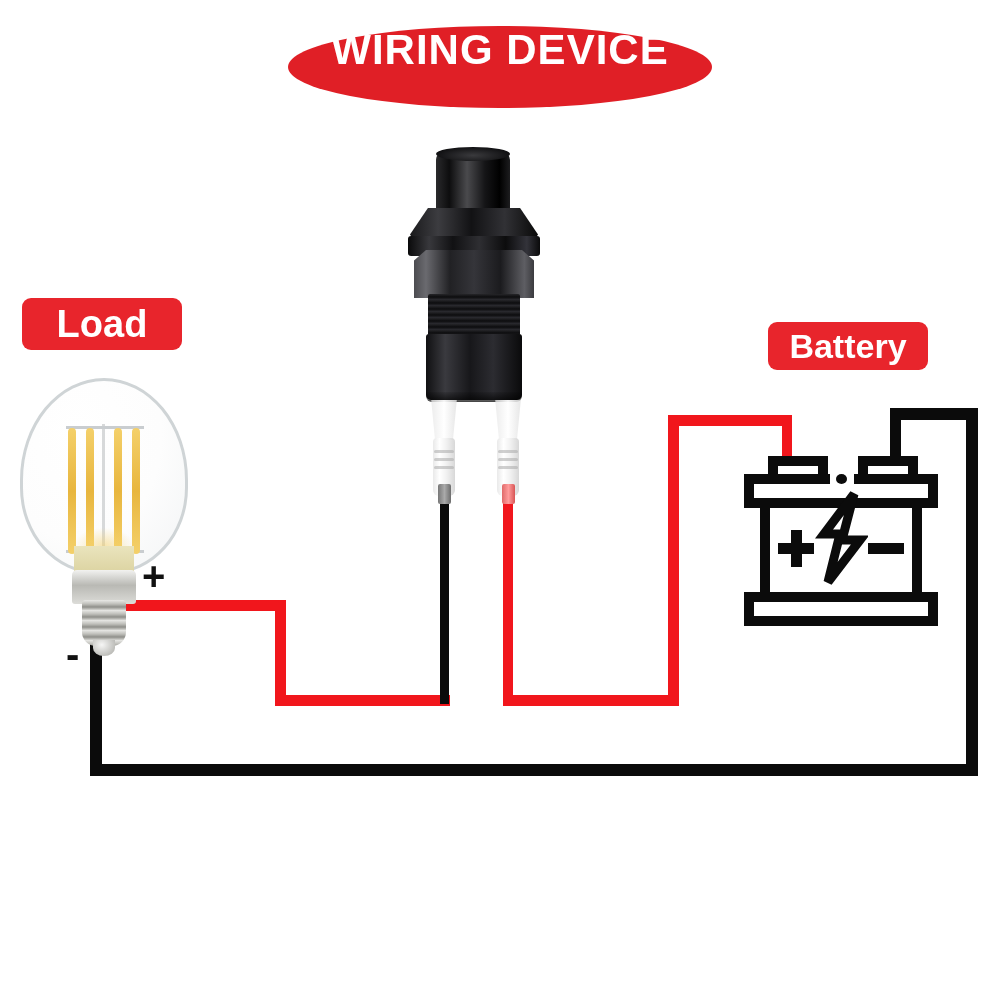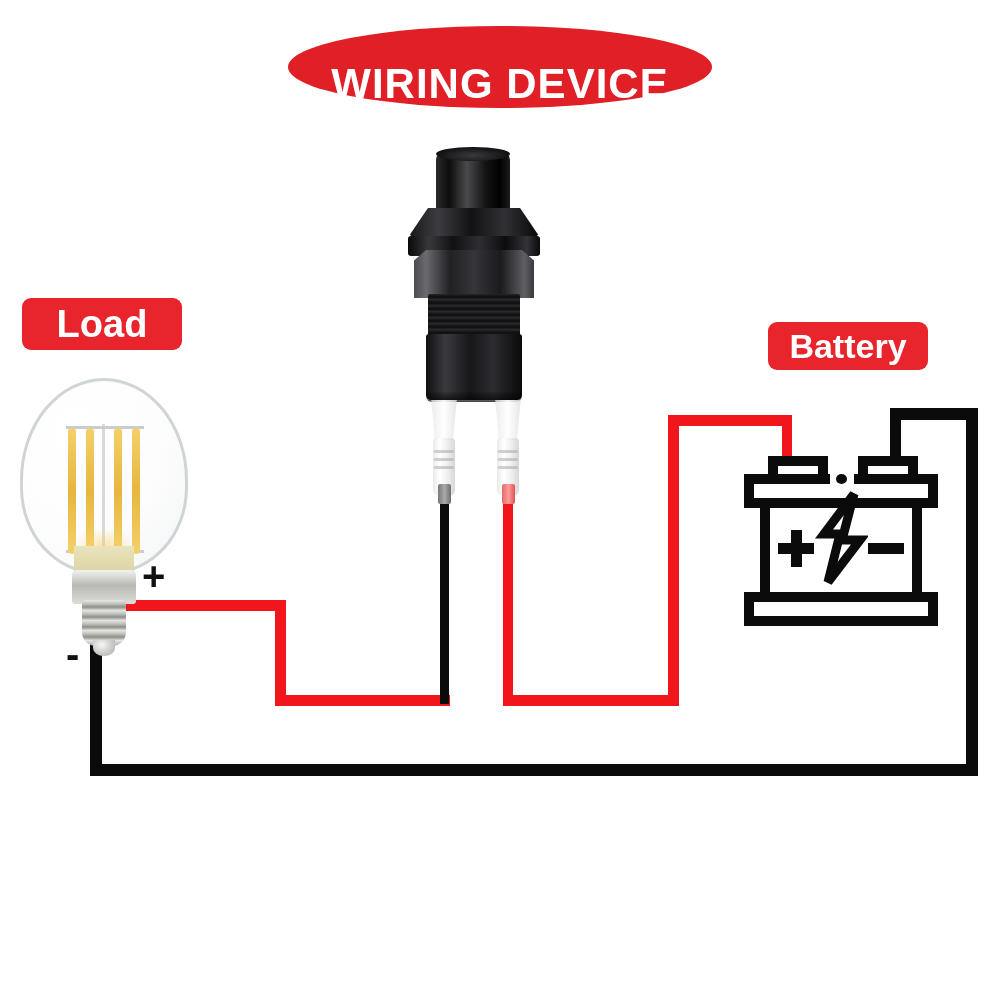--- a/index.html
+++ b/index.html
@@ -18,21 +18,21 @@
   }
 
   
   .title-ellipse {
     position: absolute;
     left: 288px; top: 26px;
     width: 424px; height: 82px;
     background: #e01f26;
     border-radius: 50% / 50%;
     display: flex;
-    align-items: flex-end;
+    align-items: flex-start;
     justify-content: center;
   }
   .title-ellipse span {
     color: #ffffff;
     font-size: 42px;
     font-weight: bold;
     letter-spacing: 1px;
     white-space: nowrap;
     font-family: "Liberation Sans", sans-serif;
   }

